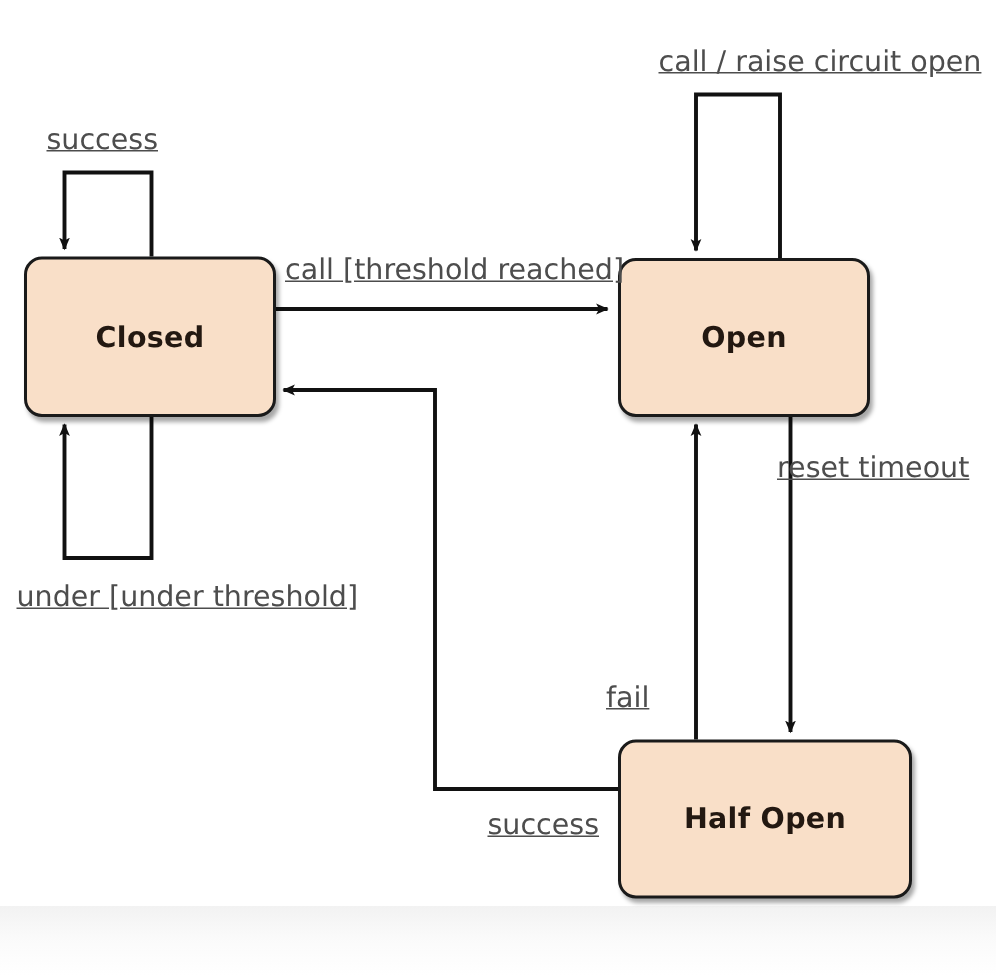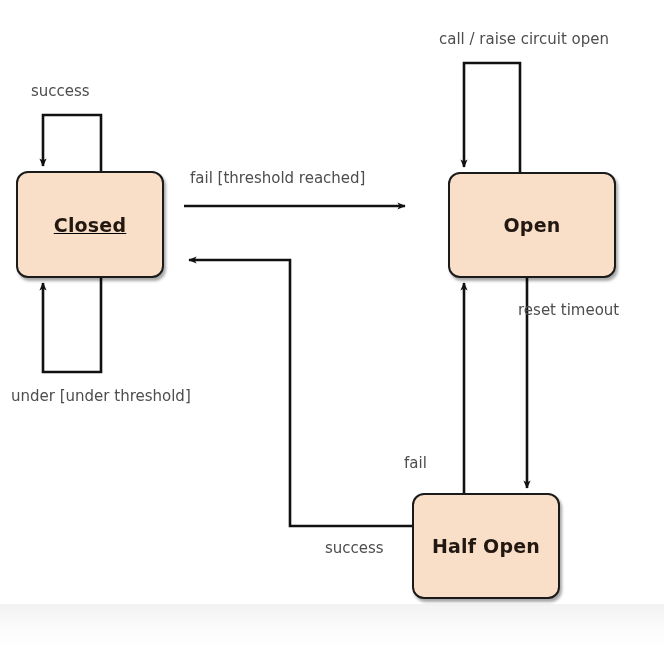--- a/index.html
+++ b/index.html
@@ -53,25 +53,26 @@
     font-family: "DejaVu Sans", sans-serif;
     font-weight: bold;
     font-size: 19px;
     color: #231811;
     letter-spacing: 0.2px;
     white-space: nowrap;
   }
   .edge-label {
     position: absolute;
     font-family: "DejaVu Sans", sans-serif;
-    font-size: 15px;
+    font-size: 19px;
     color: #4d4d4d;
     white-space: nowrap;
     z-index: 4;
     background: transparent;
+    text-decoration: underline;
   }
 </style>
 </head>
 <body>
 
 <div id="canvas">
 
   <div class="bottom-strip"></div>
 
   <svg class="diagram" viewBox="0 0 664 650">
@@ -93,37 +94,37 @@
 
       <path d="M527,278 L527,488" marker-end="url(#arrowhead)"></path>
 
       <path d="M464,493 L464,283" marker-end="url(#arrowhead)"></path>
 
       <path d="M412,526 L290,526 L290,260 L189,260" marker-end="url(#arrowhead)"></path>
 
     </g>
   </svg>
 
-  <div class="state-box" style="left:16px; top:171px; width:148px; height:107px;text-decoration:underline;">
+  <div class="state-box" style="left:16px; top:171px; width:168px; height:107px;">
     <span class="state-label">Closed</span>
   </div>
 
-  <div class="state-box" style="left:412px; top:172px; width:168px; height:106px;margin-left:36px;">
+  <div class="state-box" style="left:412px; top:172px; width:168px; height:106px;">
     <span class="state-label">Open</span>
   </div>
 
-  <div class="state-box" style="left:412px; top:493px; width:148px; height:106px;">
+  <div class="state-box" style="left:412px; top:493px; width:196px; height:106px;">
     <span class="state-label">Half Open</span>
   </div>
 
   <div class="edge-label" style="left:31px; top:82px;">success</div>
 
   <div class="edge-label" style="left:11px; top:387px;">under [under threshold]</div>
 
-  <div class="edge-label" style="left:190px; top:169px;">fail [threshold reached]</div>
+  <div class="edge-label" style="left:190px; top:169px;">call [threshold reached]</div>
 
   <div class="edge-label" style="left:439px; top:30px;">call / raise circuit open</div>
 
   <div class="edge-label" style="left:518px; top:301px;">reset timeout</div>
 
   <div class="edge-label" style="left:404px; top:454px;">fail</div>
 
   <div class="edge-label" style="left:325px; top:539px;">success</div>
 
 </div>

